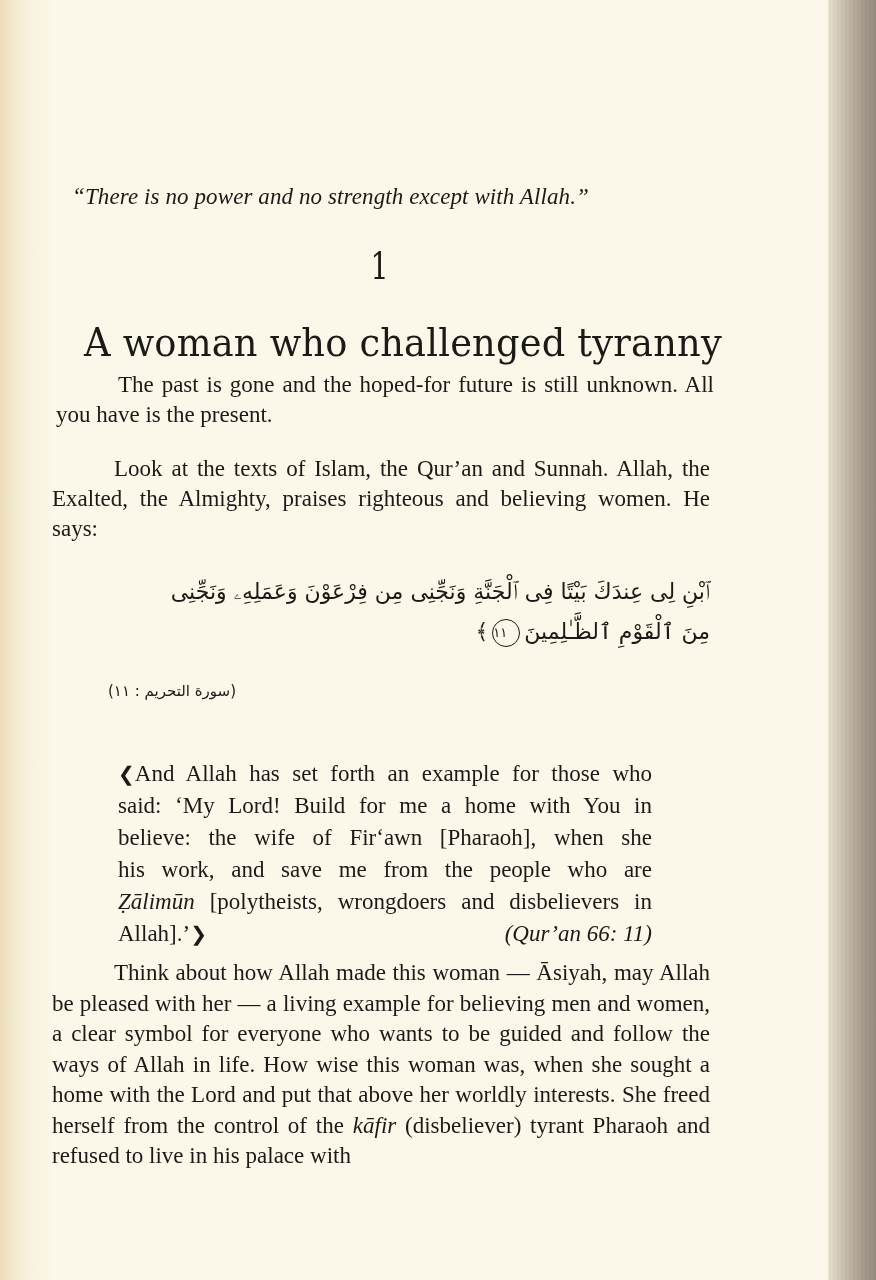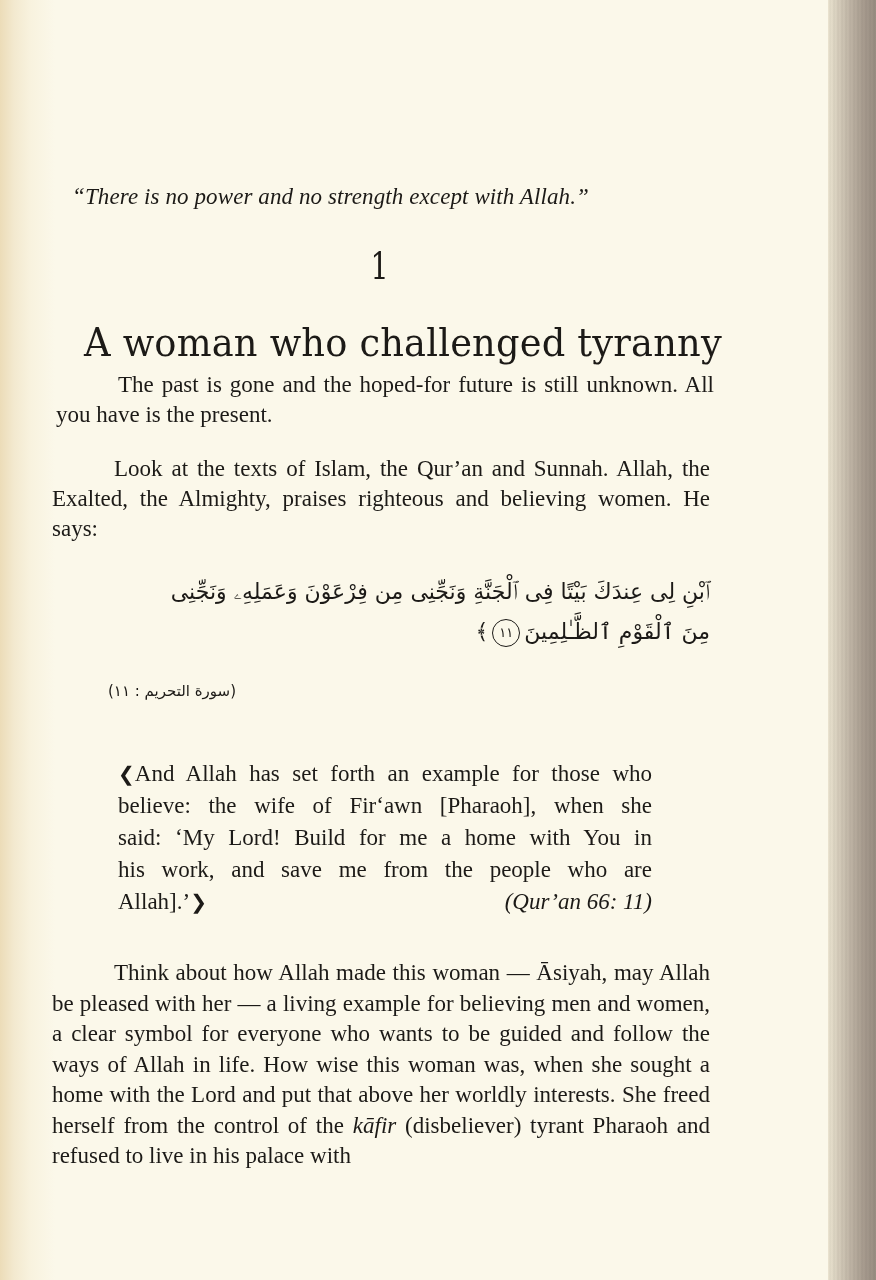--- a/index.html
+++ b/index.html
@@ -46,21 +46,21 @@
       direction: rtl; font-family: "DejaVu Sans", sans-serif;
       font-size: 22px; line-height: 40px; text-align: right;
     }
     .arabic-line { display: block; white-space: nowrap; }
     .arabic-cite {
       position: absolute; left: 108px; top: 682px;
       direction: rtl; font-family: "DejaVu Sans", sans-serif; font-size: 15px;
     }
     .ayah-marker {
       display: inline-block; border: 1.5px solid #1c1a17; border-radius: 50%;
-      width: 26px; height: 26px; line-height: 26px; text-align: center; font-size: 13px;
+      width: 26px; height: 26px; line-height: 26px; text-align: left; font-size: 13px;
       vertical-align: middle; margin: 0 4px;
     }
     .translation {
       position: absolute; left: 118px; width: 534px;
       font-size: 23px; line-height: 32px; text-align: justify; text-align-last: justify;
     }
     .translation .line { display: block; text-align: justify; text-align-last: justify; }
     .translation .last { display: flex; justify-content: space-between; }
     .cite { font-style: italic; }
     .bracket { font-size: 20px; }
@@ -81,23 +81,24 @@
   <p class="para" style="top:454px; margin:0;"><span class="indent"></span><span>Look at the texts of Islam, the Qur’an and Sunnah. Allah, the Exalted, the Almighty, praises righteous and believing women. He says:</span></p>
 
   <div class="arabic" style="top:572px;">
     <span class="arabic-line">ٱبْنِ لِى عِندَكَ بَيْتًا فِى ٱلْجَنَّةِ وَنَجِّنِى مِن فِرْعَوْنَ وَعَمَلِهِۦ وَنَجِّنِى</span>
     <span class="arabic-line"><span>مِنَ ٱلْقَوْمِ ٱلظَّـٰلِمِينَ</span><span class="ayah-marker">١١</span><span>﴾</span></span>
   </div>
   <div class="arabic-cite">(سورة التحريم : ١١)</div>
 
   <div class="translation" style="top:718px;margin-top:40px;">
     <span class="line"><span class="bracket">❮</span><span>And Allah has set forth an example for those who</span></span>
+    <span class="line">said: ‘My Lord! Build for me a home with You in</span>
     <span class="line">believe: the wife of Fir‘awn [Pharaoh], when she</span>
-    <span class="line">said: ‘My Lord! Build for me a home with You in</span>
     <span class="line">his work, and save me from the people who are</span>
+    <span class="line"><em>Ẓālimūn</em><span> [polytheists, wrongdoers and disbelievers in</span></span>
     <span class="last">
       <span><span>Allah].’</span><span class="bracket">❯</span></span>
       <span class="cite">(Qur’an 66: 11)</span>
     </span>
   </div>
 
   <p class="para" style="top:958px; margin:0; line-height:30.5px;"><span class="indent"></span><span>Think about how Allah made this woman — Āsiyah, may Allah be pleased with her — a living example for believing men and women, a clear symbol for everyone who wants to be guided and follow the ways of Allah in life. How wise this woman was, when she sought a home with the Lord and put that above her worldly interests. She freed herself from the control of the </span><em>kāfir</em><span> (disbeliever) tyrant Pharaoh and refused to live in his palace with</span></p>
 
   <div class="binding"></div>
 </div>

